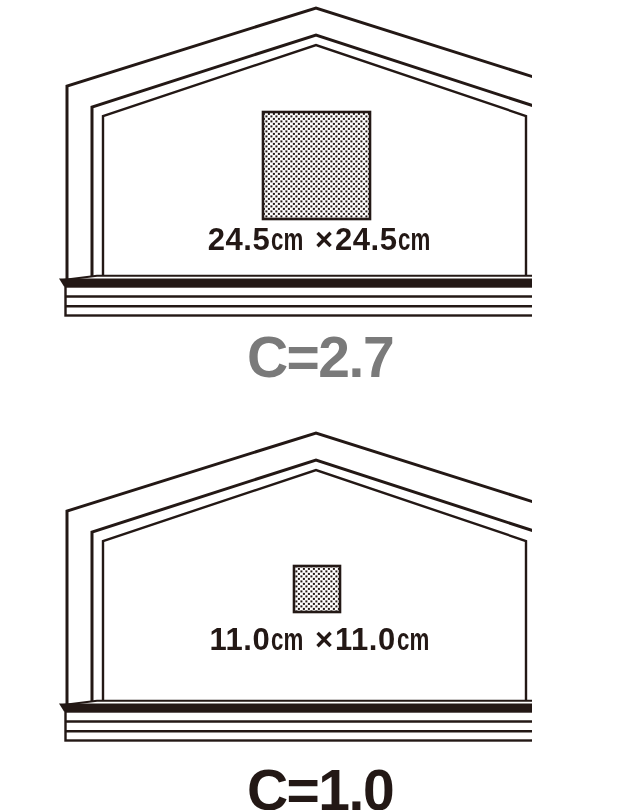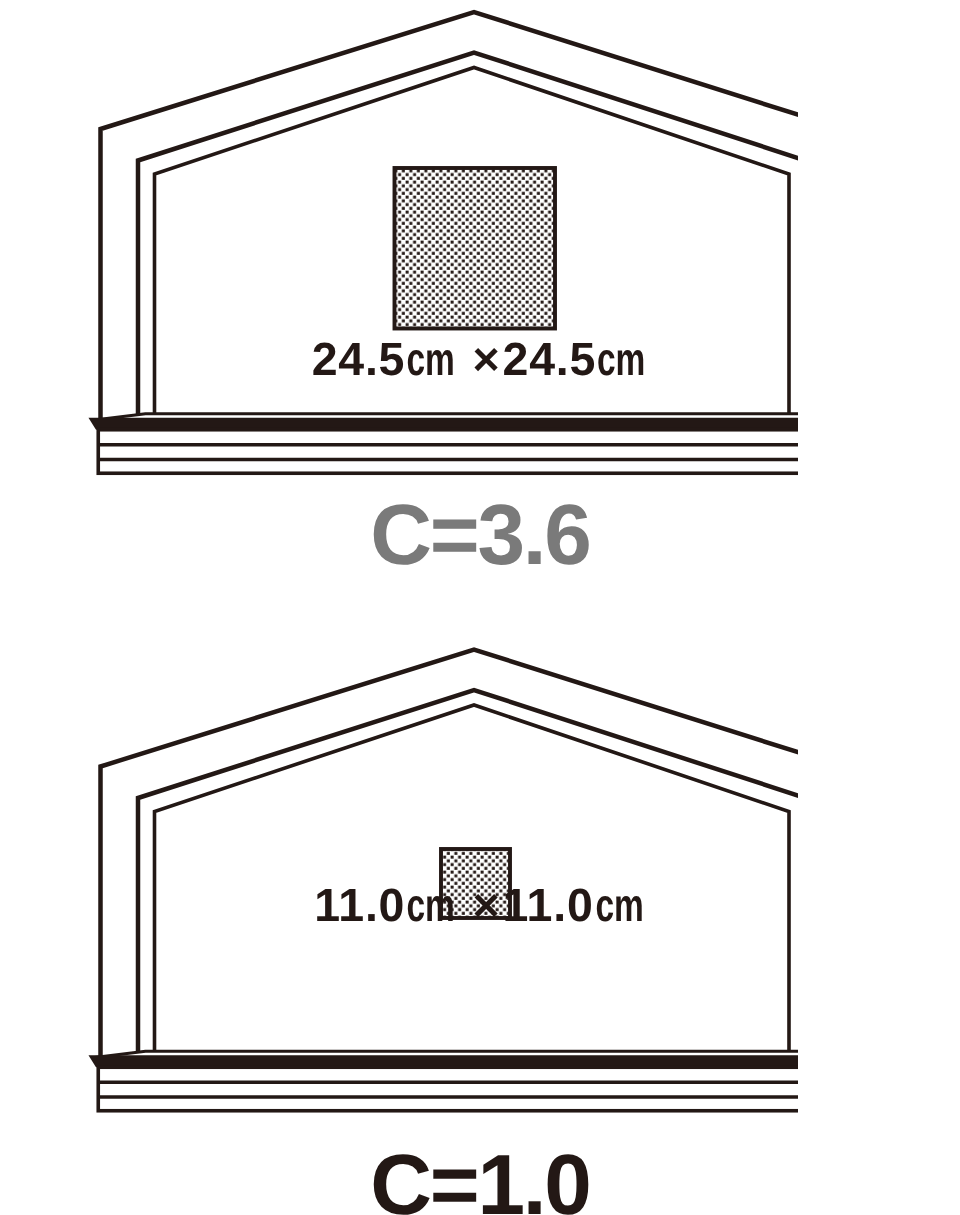--- a/index.html
+++ b/index.html
@@ -70,21 +70,21 @@
     <use href="#house" x="0" y="425"></use>
 
     <rect class="sq" x="263" y="112" width="107" height="107"></rect>
     <rect class="sq" x="294" y="566" width="46" height="46"></rect>
   </svg>
 
   <div class="dim-label" style="top:224px">
     <span class="num">24.5</span><span class="unit">cm</span><span class="times">×</span><span class="num">24.5</span><span class="unit">cm</span>
   </div>
 
-  <div class="caption" style="top: 328px; color: rgb(122, 122, 122);">C=3.6</div>
+  <div class="caption" style="top: 328px; color: rgb(122, 122, 122);">C=2.7</div>
 
-  <div class="dim-label" style="top:588px">
+  <div class="dim-label" style="top:624px">
     <span class="num">11.0</span><span class="unit">cm</span><span class="times">×</span><span class="num">11.0</span><span class="unit">cm</span>
   </div>
 
   <div class="caption" style="top: 761px; color: rgb(35, 24, 21);">C=1.0</div>
 
 </div>
 
 </body></html>

